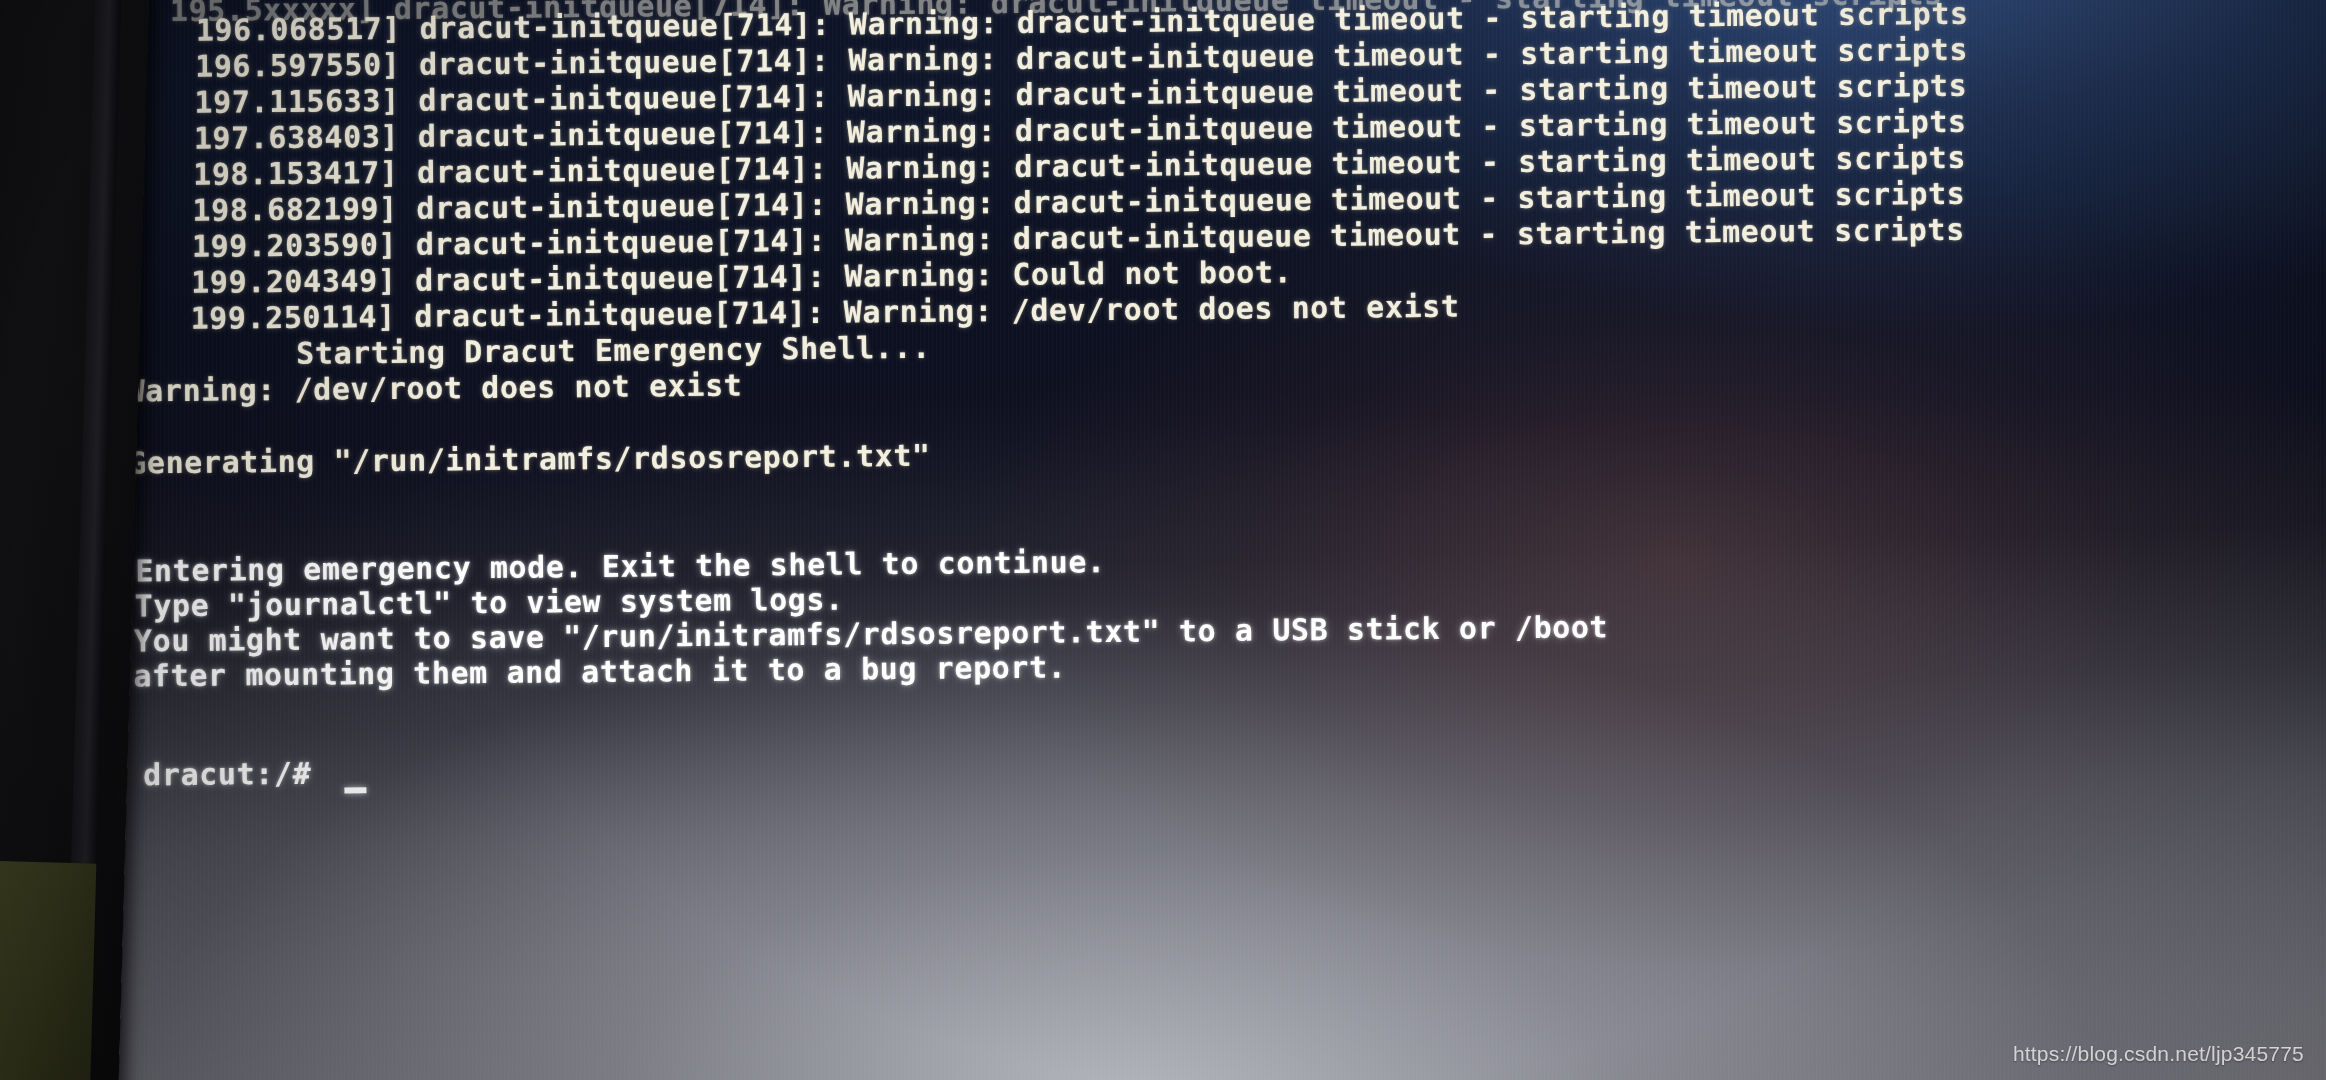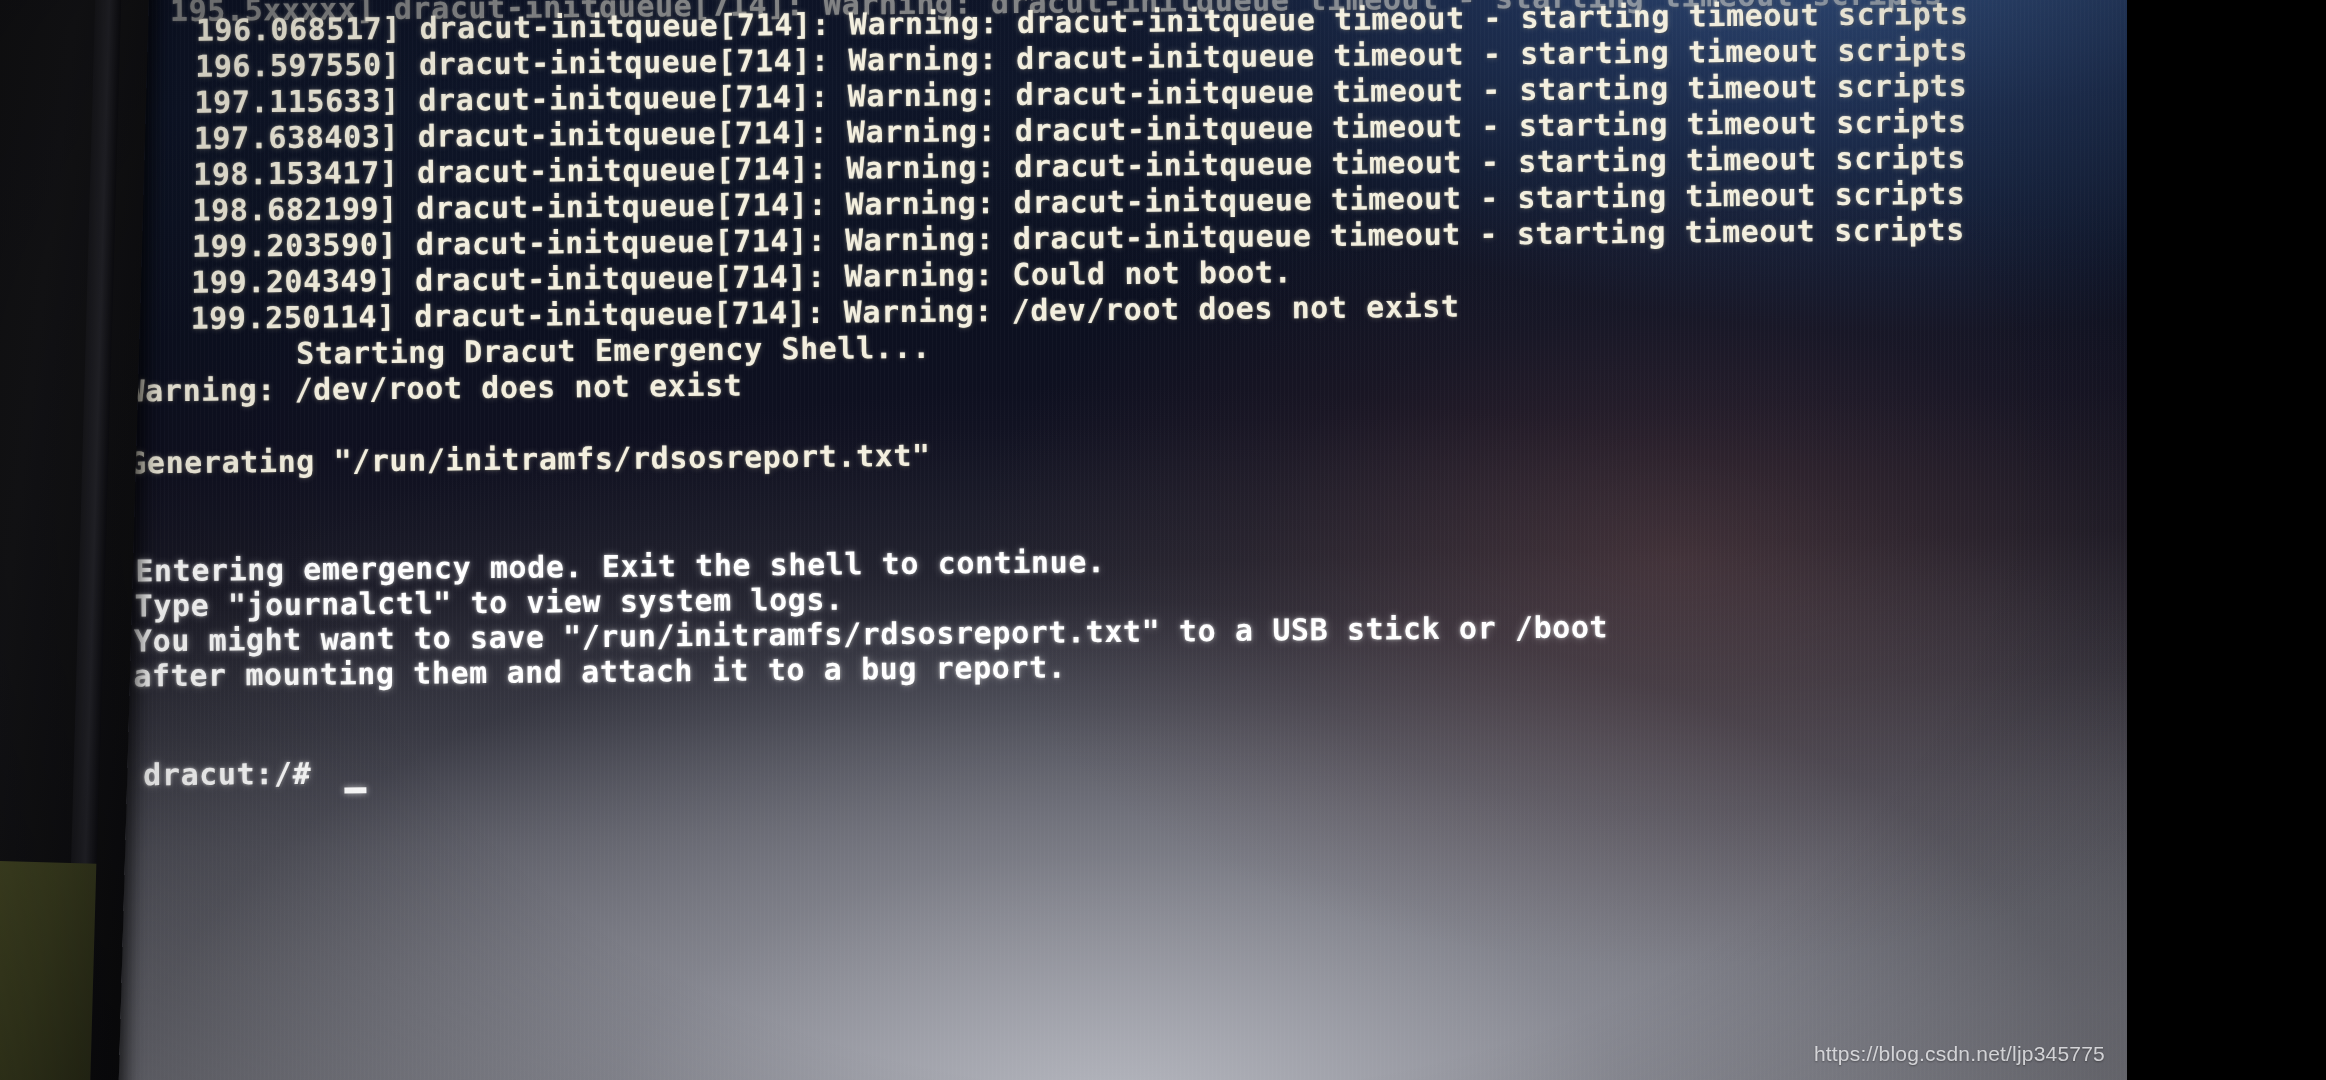--- a/index.html
+++ b/index.html
@@ -10,21 +10,21 @@
   }
   body {
     width: 2326px;
     height: 1080px;
     overflow: hidden;
     font-family: "DejaVu Sans Mono", "Liberation Mono", monospace;
   }
 
   #screenshot {
     position: relative;
-    width: 2127px;
+    width: 2326px;
     height: 1080px;
     overflow: hidden;
     background: #0a0a0c;
   }
 
   
   #panel {
     position: absolute;
     left: 0;
     top: 0;

